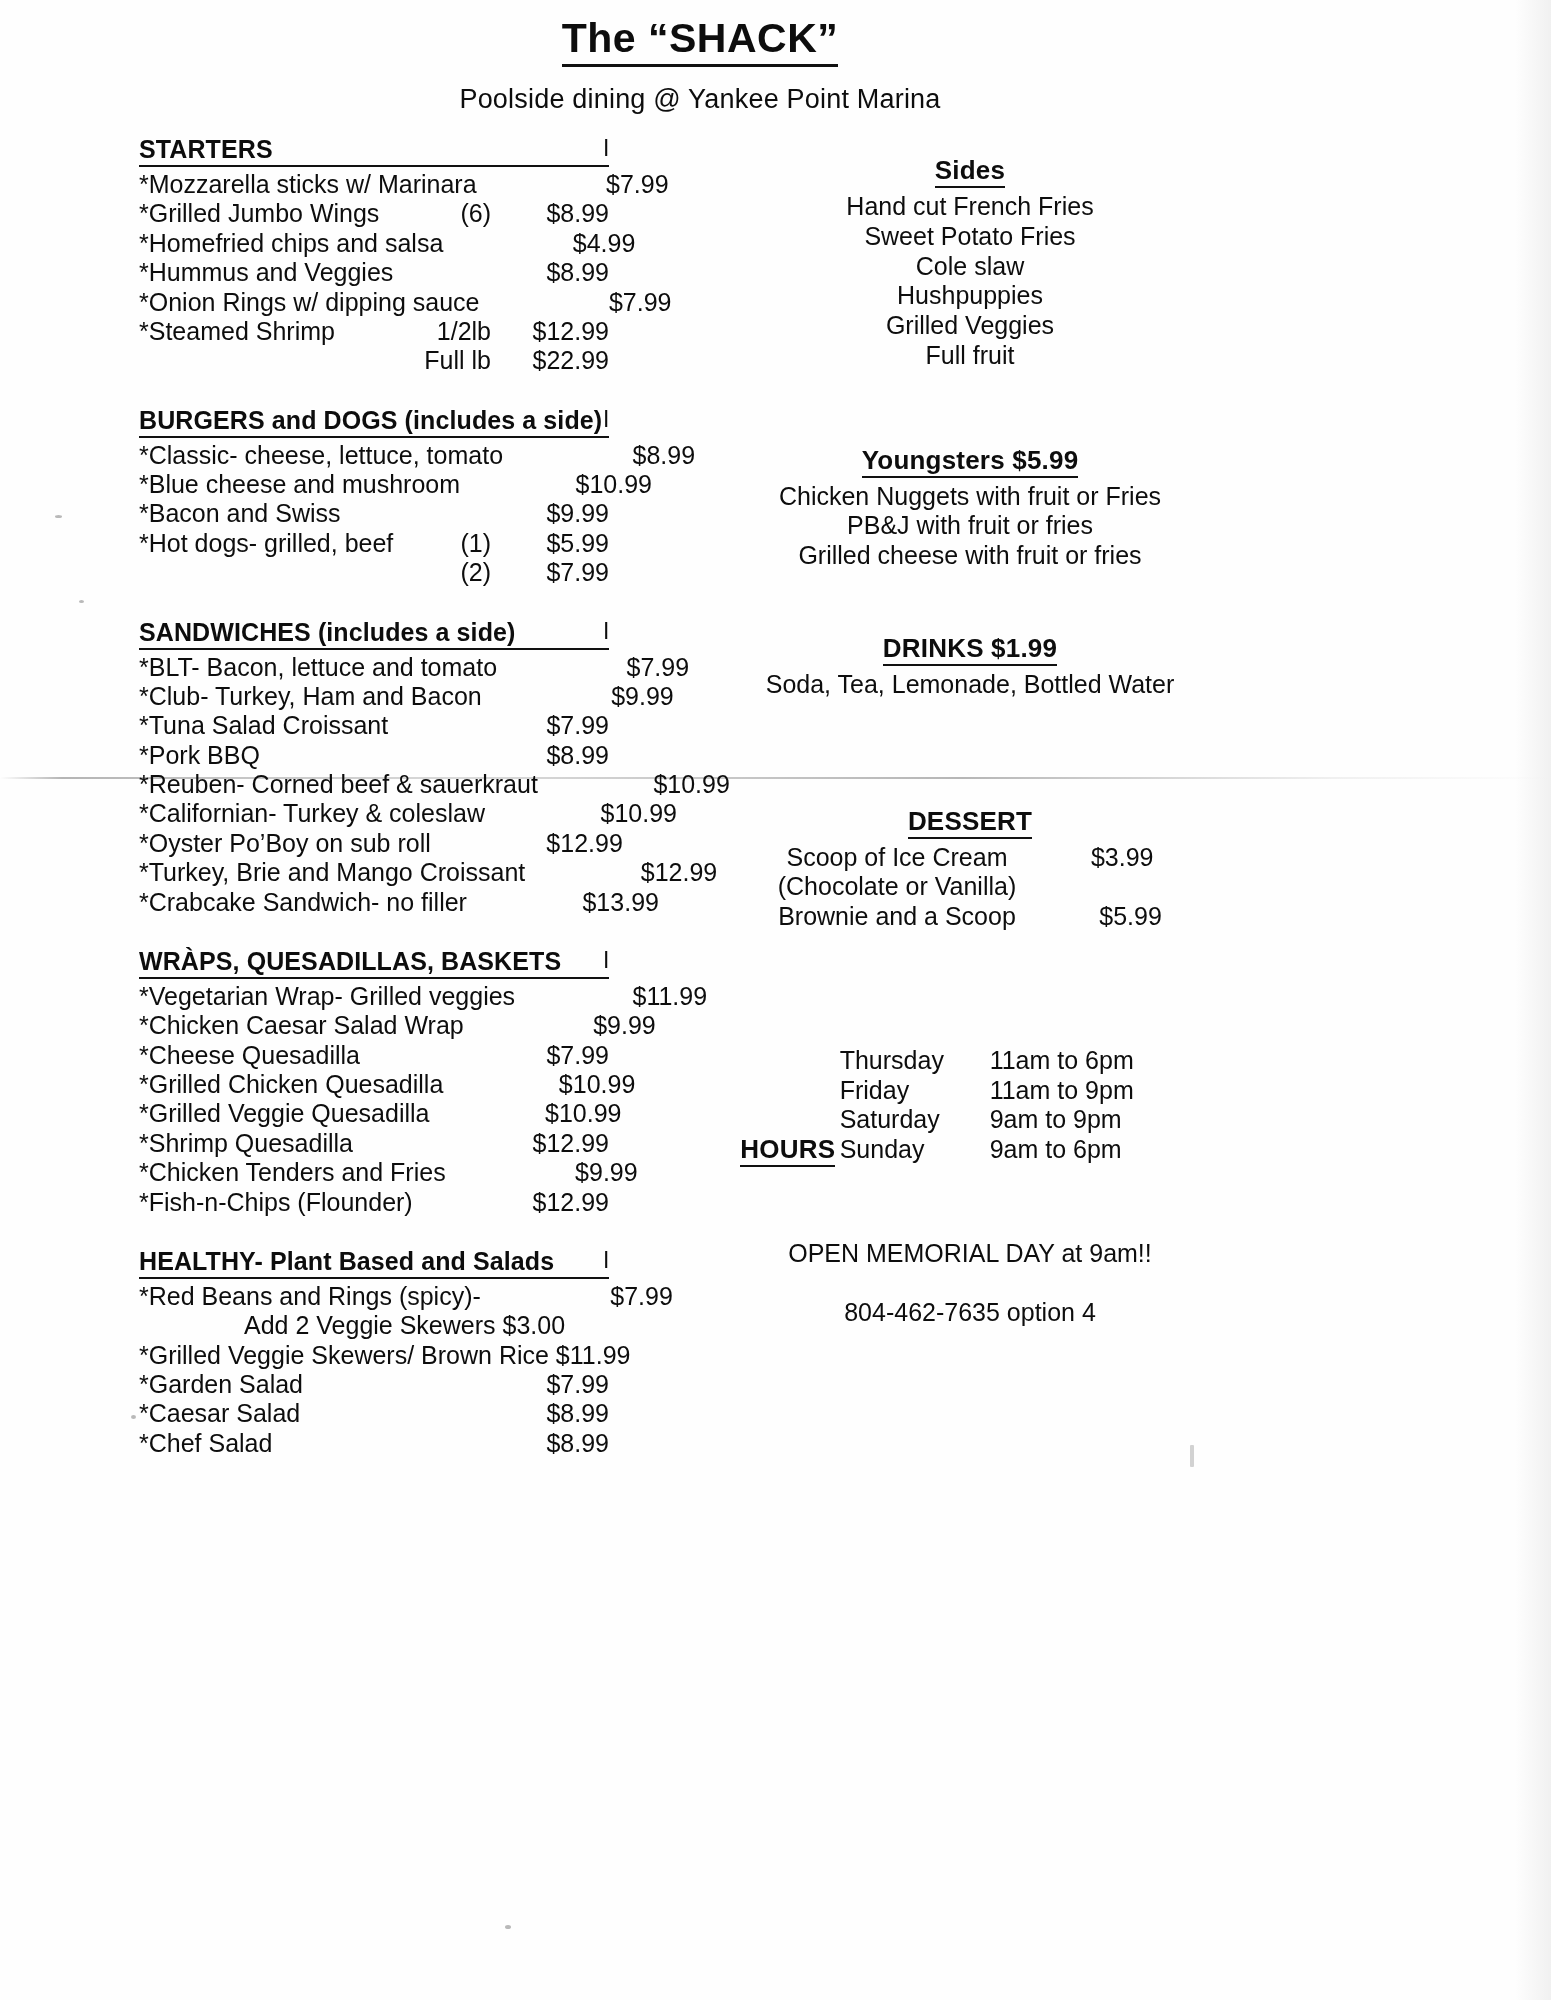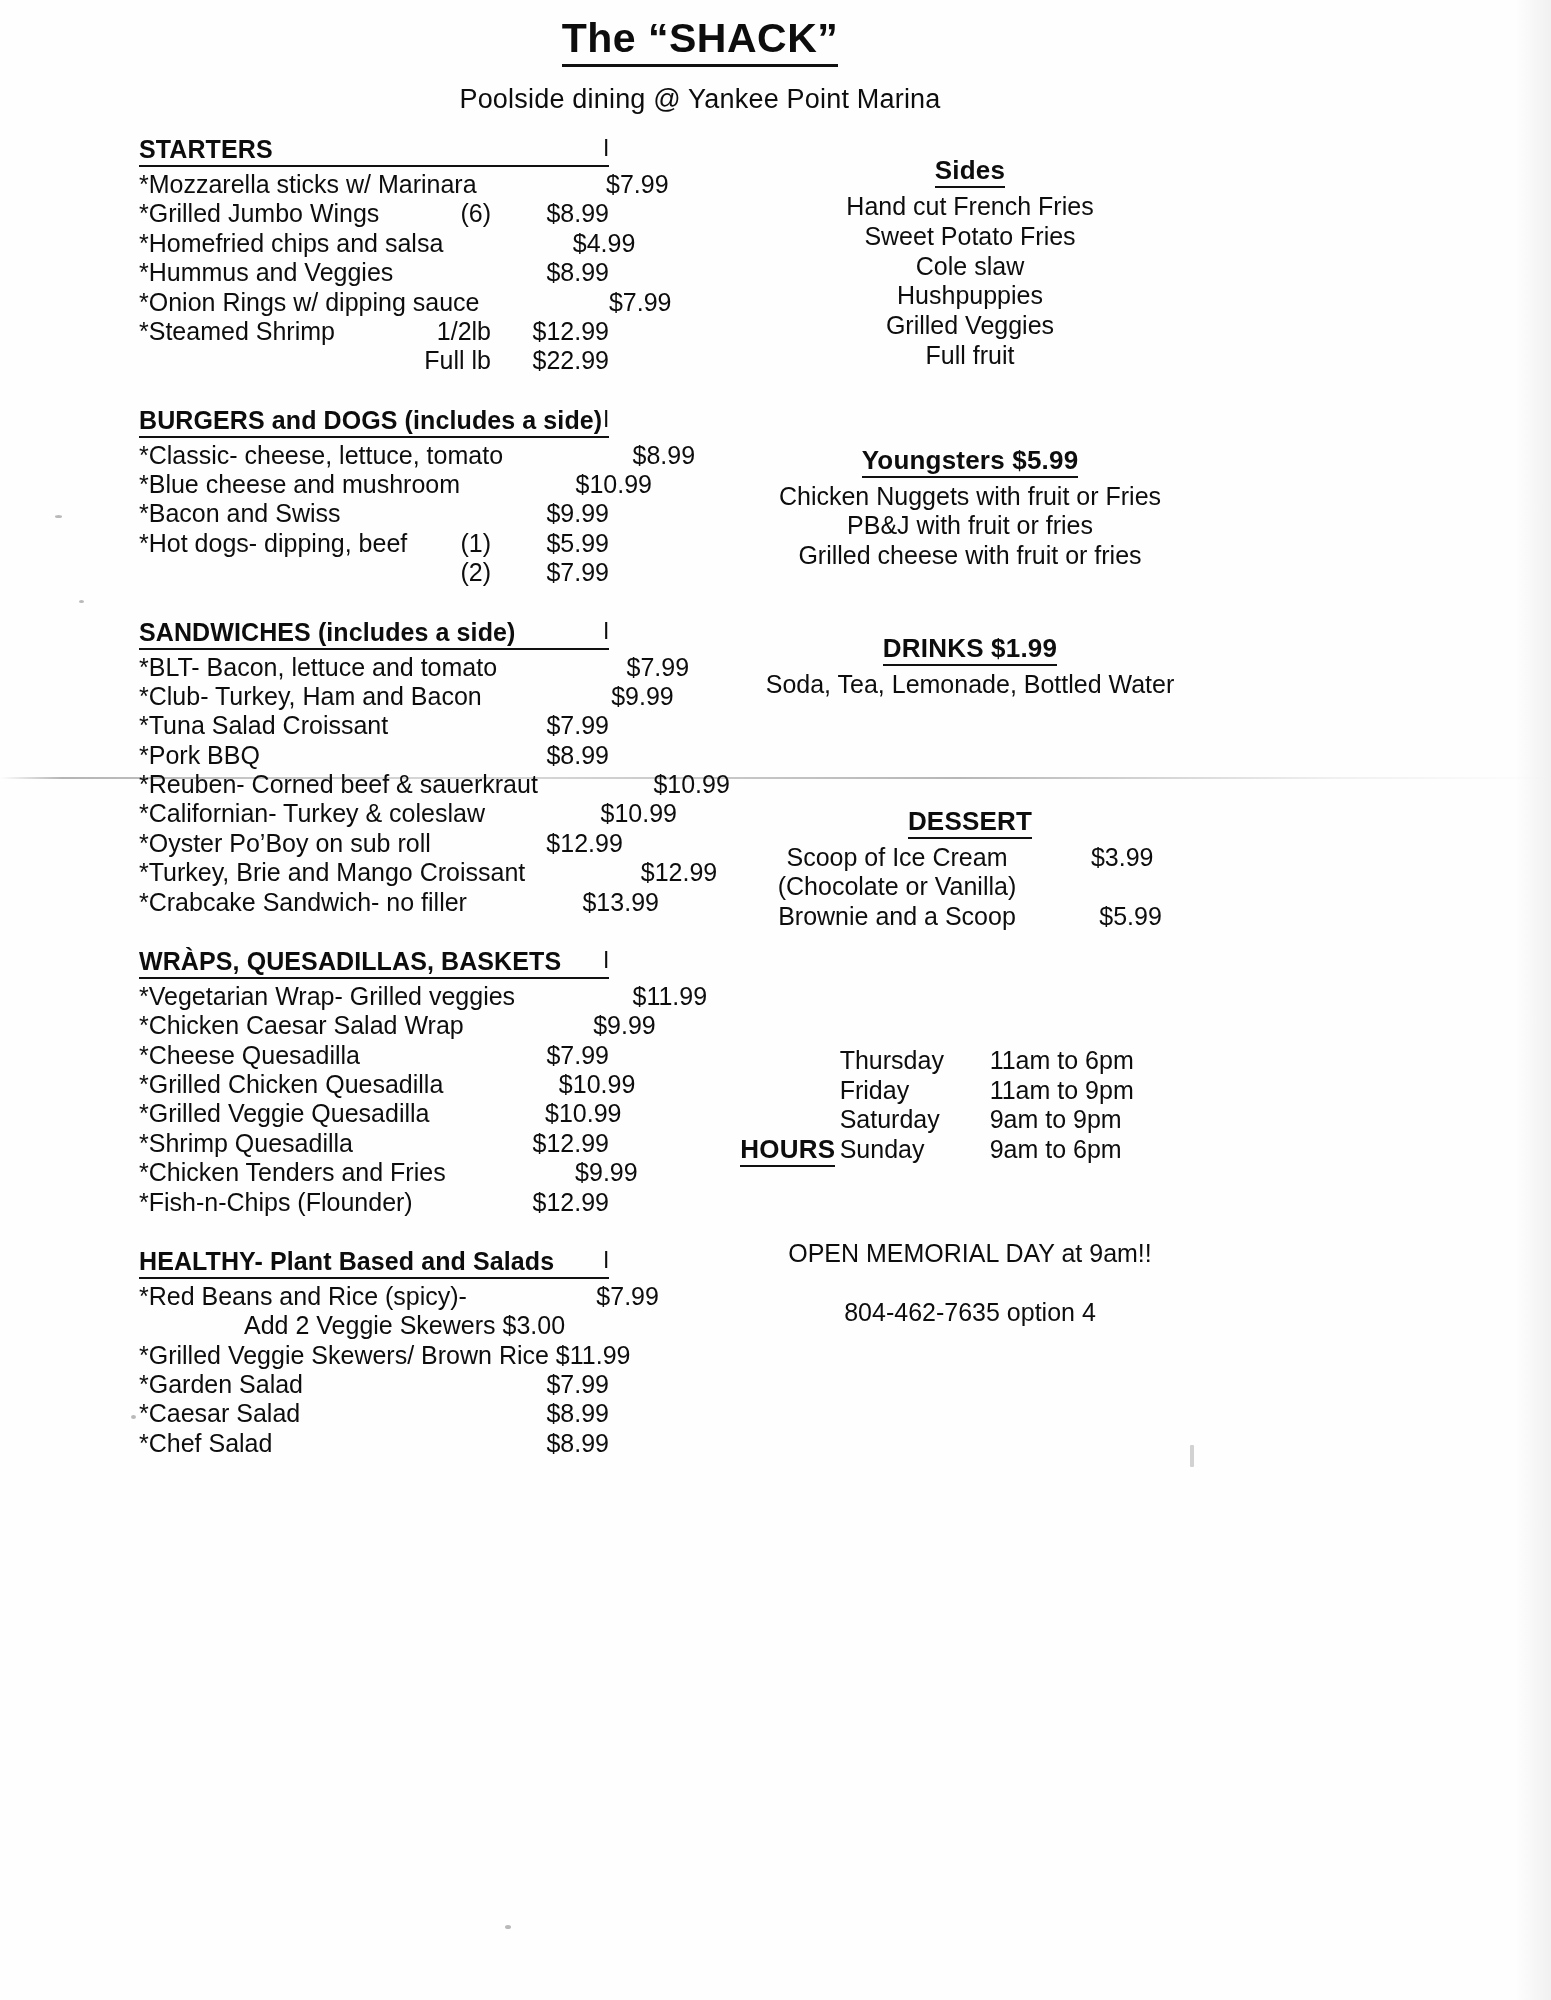--- a/index.html
+++ b/index.html
@@ -251,21 +251,21 @@
               <span class="name">*Blue cheese and mushroom</span>
               <span class="qty"></span>
               <span class="price">$10.99</span>
             </div>
             <div class="row">
               <span class="name">*Bacon and Swiss</span>
               <span class="qty"></span>
               <span class="price">$9.99</span>
             </div>
             <div class="row">
-              <span class="name">*Hot dogs- dipping, beef</span>
+              <span class="name">*Hot dogs- grilled, beef</span>
               <span class="qty">(1)</span>
               <span class="price">$5.99</span>
             </div>
             <div class="row">
               <span class="name"></span>
               <span class="qty">(2)</span>
               <span class="price">$7.99</span>
             </div>
           </div>
         </div>
@@ -361,21 +361,21 @@
               <span class="name">*Fish-n-Chips  (Flounder)</span>
               <span class="qty"></span>
               <span class="price">$12.99</span>
             </div>
           </div>
         </div>
         <div class="section">
           <div class="section-head">HEALTHY- Plant Based and Salads<span class="tick">l</span></div>
           <div class="rows">
             <div class="row">
-              <span class="name">*Red Beans and Rice (spicy)-</span>
+              <span class="name">*Red Beans and Rings (spicy)-</span>
               <span class="qty"></span>
               <span class="price">$7.99</span>
             </div>
             <div class="row indent">
               <span class="name">Add 2 Veggie Skewers  $3.00</span>
               <span class="qty"></span>
               <span class="price"></span>
             </div>
             <div class="row">
               <span class="name">*Grilled Veggie Skewers/ Brown Rice $11.99</span>

